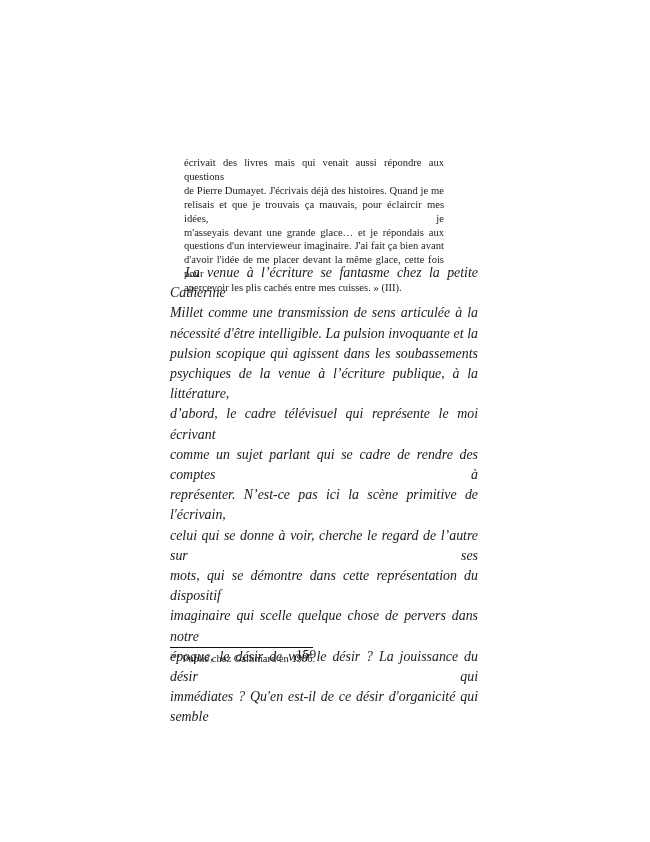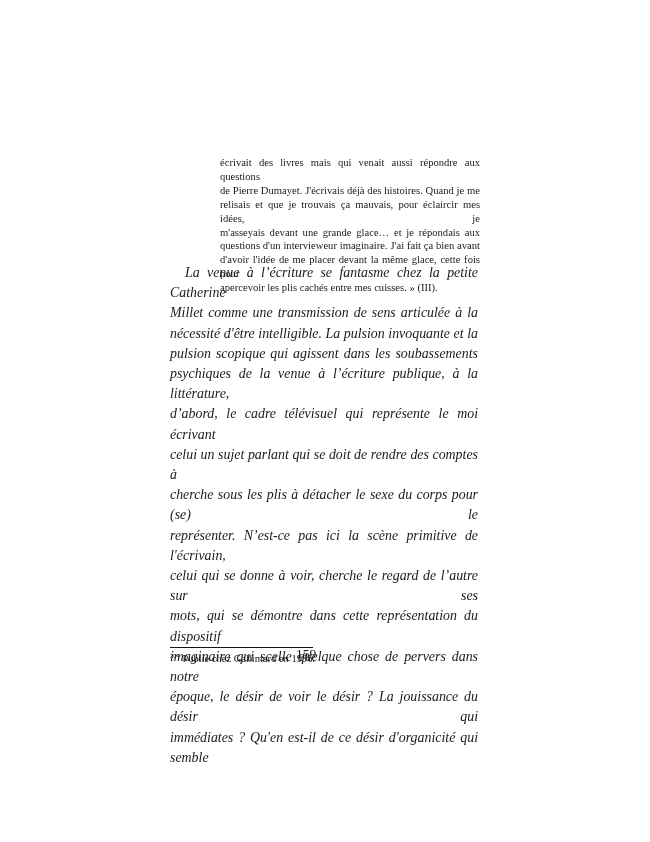--- a/index.html
+++ b/index.html
@@ -2,21 +2,21 @@
 <html><head>
 <meta charset="utf-8">
 <style>
   html, body { margin: 0; padding: 0; }
   body {
     width: 650px; height: 842px; background: #ffffff; position: relative; overflow: hidden;
     font-family: "Liberation Serif", "DejaVu Serif", serif; color: #1a1a1a;
   }
   .quote {
     position: absolute; left: 184px; top: 156px; width: 260px;
-    font-size: 10.6px; line-height: 13.9px; text-align: justify; margin-left: 36px;
+    font-size: 10.6px; line-height: 13.9px; text-align: justify;
   }
   .body-text {
     position: absolute; left: 170px; top: 263px; width: 308px;
     font-size: 13.9px; line-height: 20.2px; text-align: justify;
   }
   .body-text .line { display: block; text-align: justify; text-align-last: justify; font-style: italic; }
   .body-text .line.first { text-indent: 15px; }
   .quote .line { display: block; text-align: justify; text-align-last: justify; }
   .quote .line.last { text-align-last: left; }
   sup { font-size: 7px; vertical-align: 5px; line-height: 0; }
@@ -46,22 +46,21 @@
 </div>
 
 <div class="body-text">
   <div>
     <span class="line first">La venue à l’écriture se fantasme chez la petite Catherine</span>
     <span class="line">Millet comme une transmission de sens articulée à la</span>
     <span class="line">nécessité d'être intelligible. La pulsion invoquante et la</span>
     <span class="line">pulsion scopique qui agissent dans les soubassements</span>
     <span class="line">psychiques de la venue à l’écriture publique, à la littérature,</span>
     <span class="line">d’abord, le cadre télévisuel qui représente le moi écrivant</span>
-    <span class="line">celui un sujet parlant qui se doit de rendre des comptes à</span>
-    <span class="line">cherche sous les plis à détacher le sexe du corps pour (se) le</span>
+    <span class="line">comme un sujet parlant qui se cadre de rendre des comptes à</span>
     <span class="line">représenter. N’est-ce pas ici la scène primitive de l'écrivain,</span>
     <span class="line">celui qui se donne à voir, cherche le regard de l’autre sur ses</span>
     <span class="line">mots, qui se démontre dans cette représentation du dispositif</span>
     <span class="line">imaginaire qui scelle quelque chose de pervers dans notre</span>
     <span class="line">époque, le désir de voir le désir ? La jouissance du désir qui</span>
     <span class="line">immédiates ? Qu'en est-il de ce désir d'organicité qui semble</span>
 
   </div>
 
 </div>

